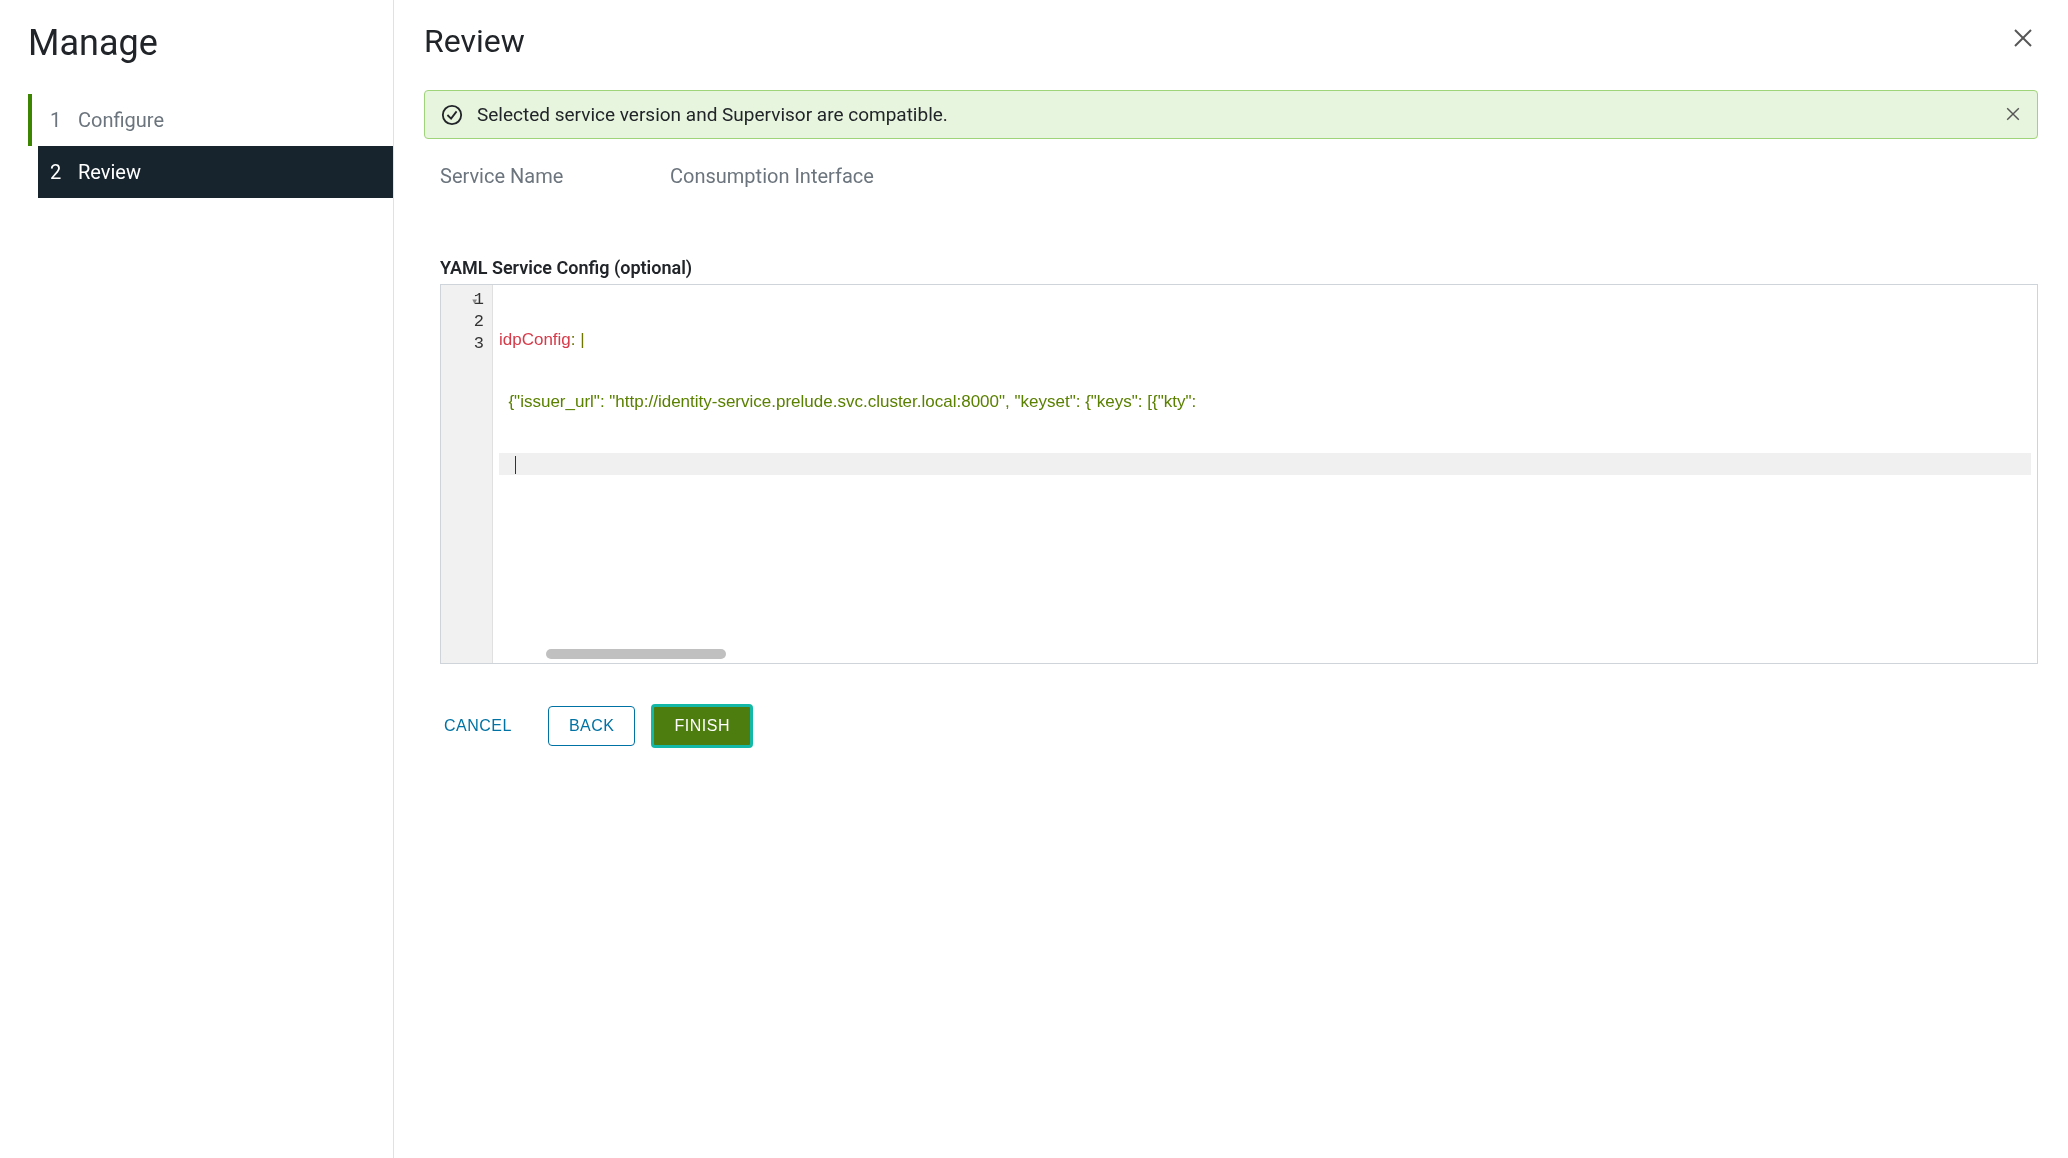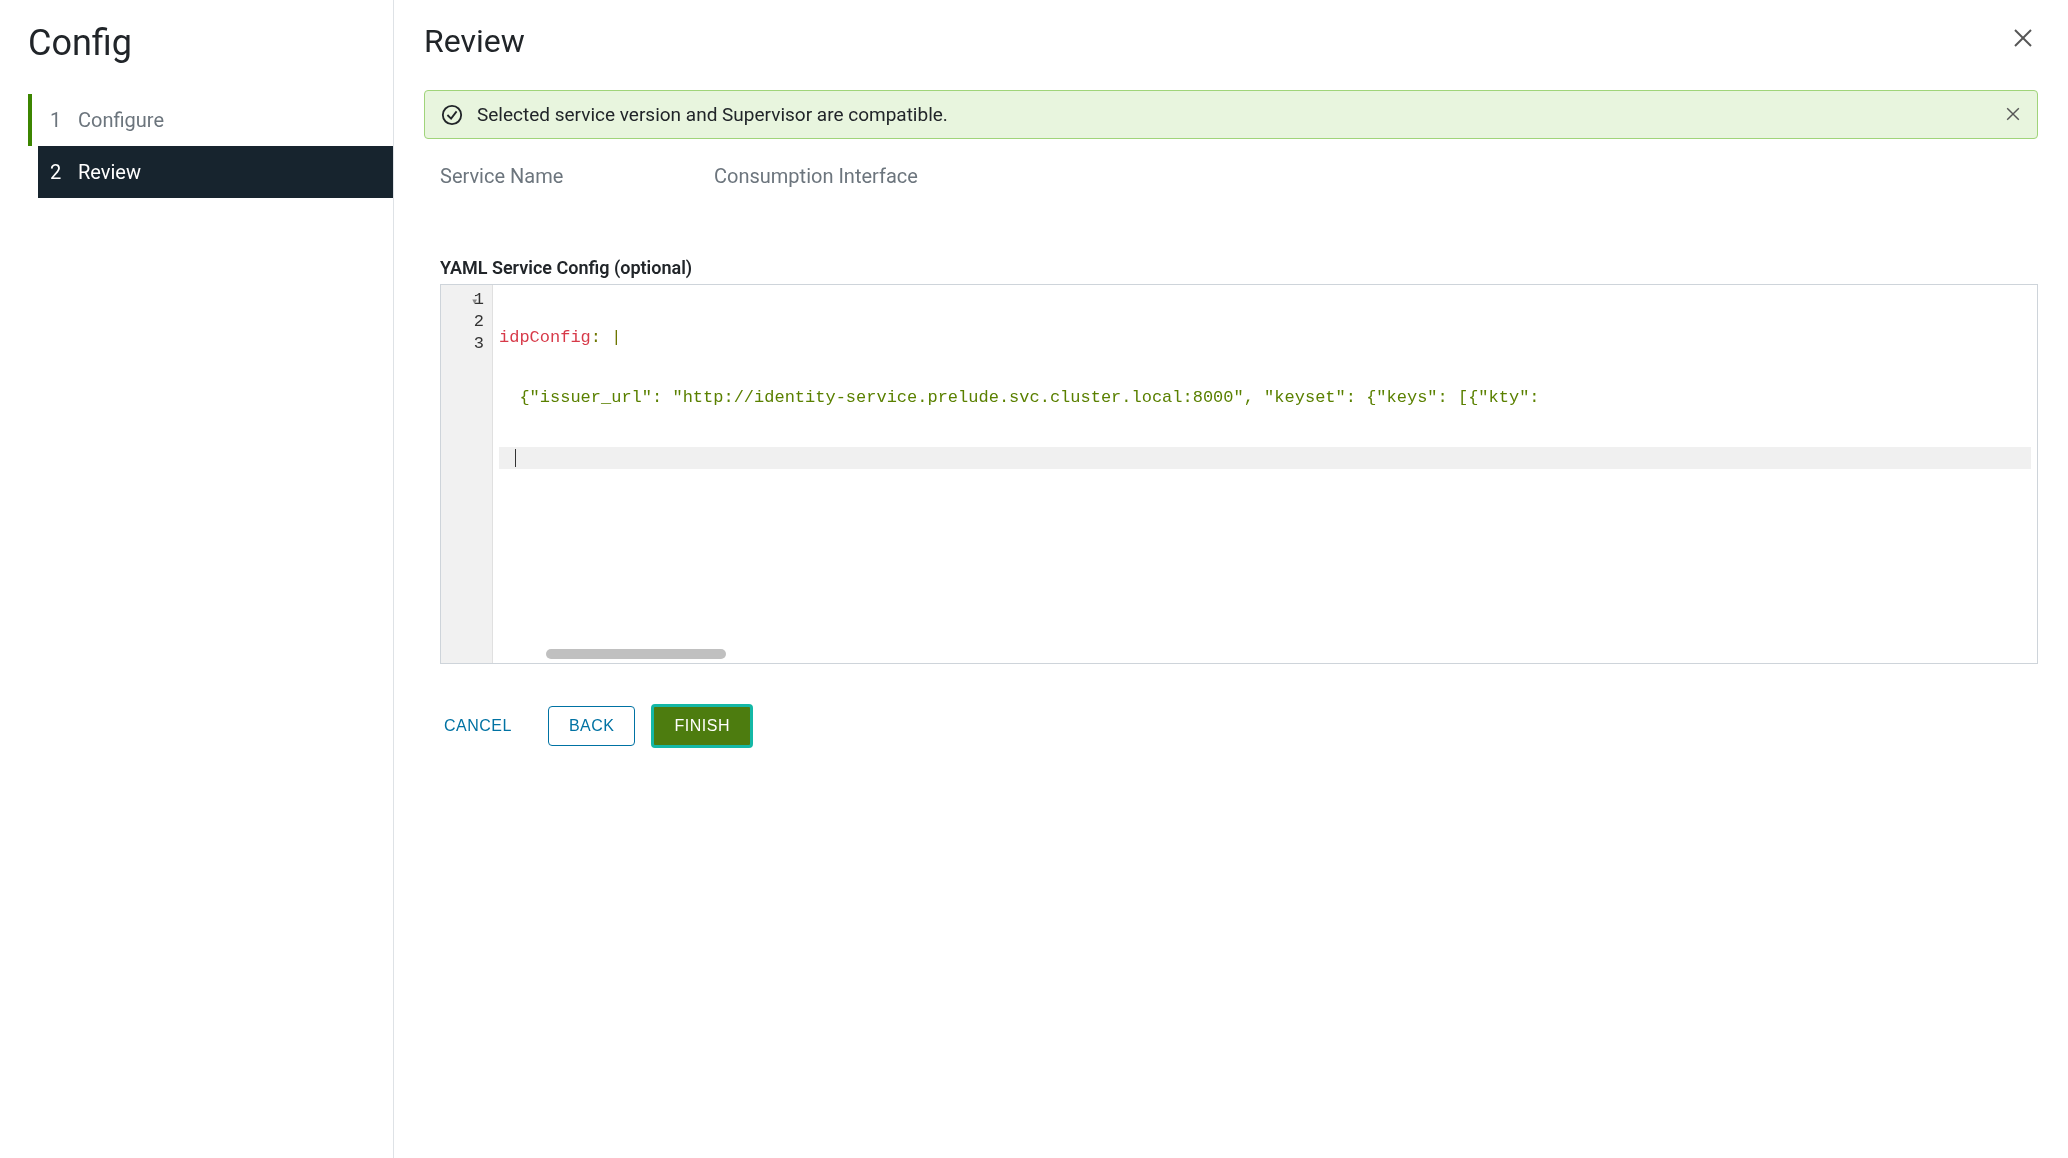--- a/index.html
+++ b/index.html
@@ -122,21 +122,20 @@
       align-items: flex-end;
     }
     .info-label {
       width: 230px;
       font-size: 20px;
       color: #6c757d;
     }
     .info-value {
       font-size: 20px;
       color: #6c757d;
-      margin-left: 44px;
     }
     .section-label {
       font-size: 18px;
       font-weight: 600;
       color: #212529;
       margin-top: 64px;
       margin-bottom: 6px;
       margin-left: 16px;
     }
     .code-editor {
@@ -168,21 +167,21 @@
     .gutter-line .fold {
       position: absolute;
       left: 30px;
       top: 2px;
       font-size: 12px;
       color: #888;
     }
     .code-area {
       flex: 1;
       padding: 4px 6px;
-      font-family: Liberation Mono, monospace;
+      font-family: Liberation Sans, sans-serif;
       font-size: 17px;
       white-space: pre;
       overflow-x: hidden;
       position: relative;
     }
     .code-line {
       height: 22px;
       line-height: 22px;
     }
     .code-line.active-line {
@@ -240,21 +239,21 @@
       background: #4d7c0f;
       color: #fff;
       border: 3px solid #14b8a6;
     }
   </style>
 </head>
 <body>
 
 <div class="container">
   <div class="sidebar">
-    <h1 class="sidebar-title">Config</h1>
+    <h1 class="sidebar-title">Manage</h1>
     <div class="step-item inactive">
       <span class="step-number">1</span>
       <span class="step-label">Configure</span>
     </div>
     <div class="step-item active">
       <span class="step-number">2</span>
       <span class="step-label">Review</span>
     </div>
   </div>
 

